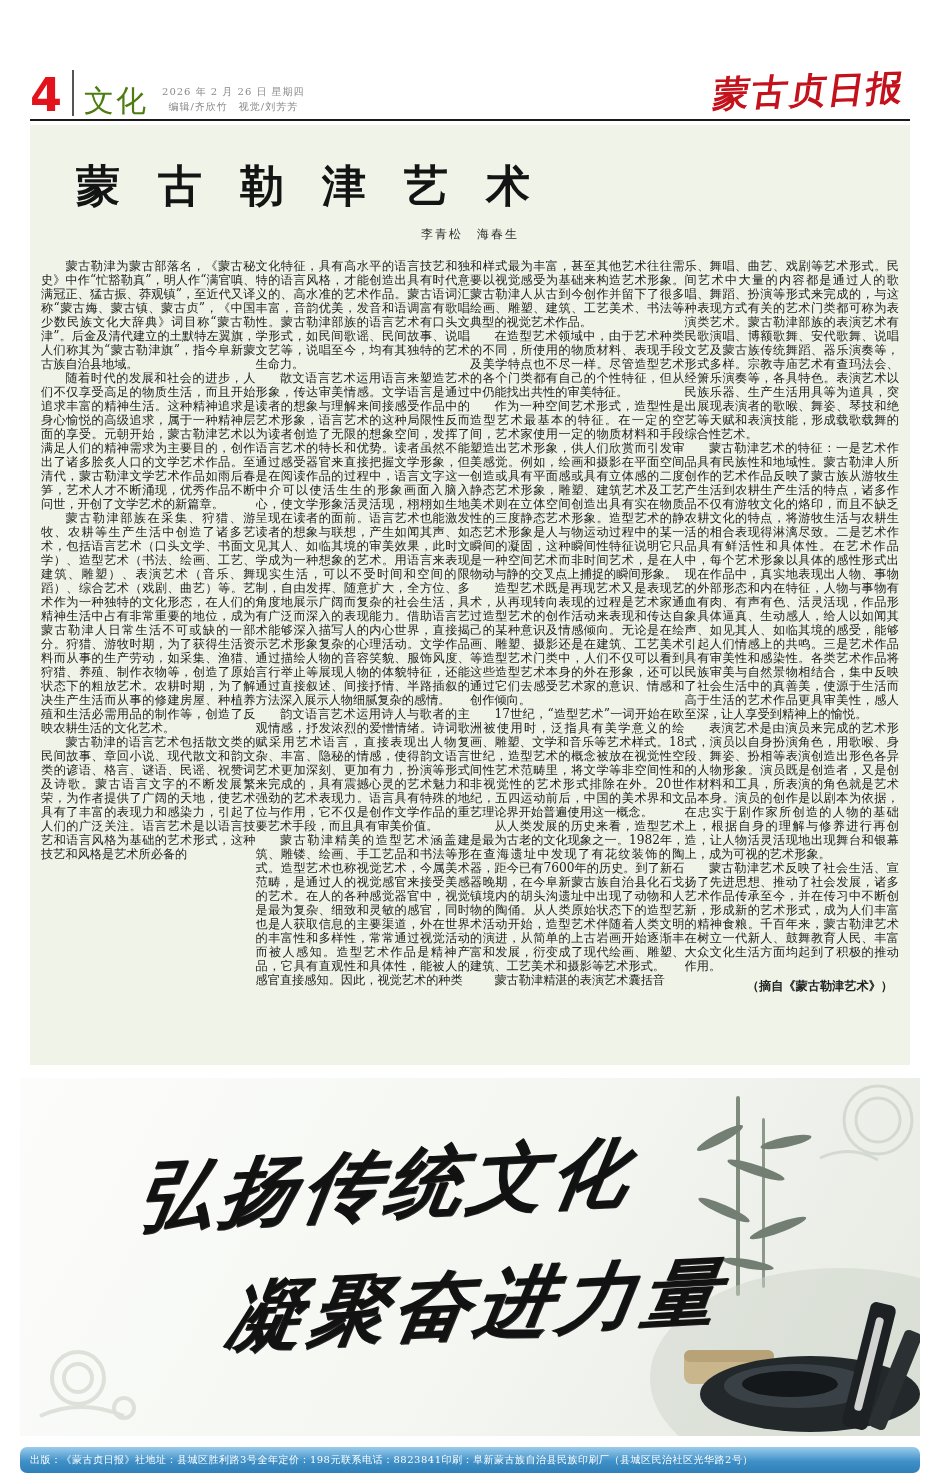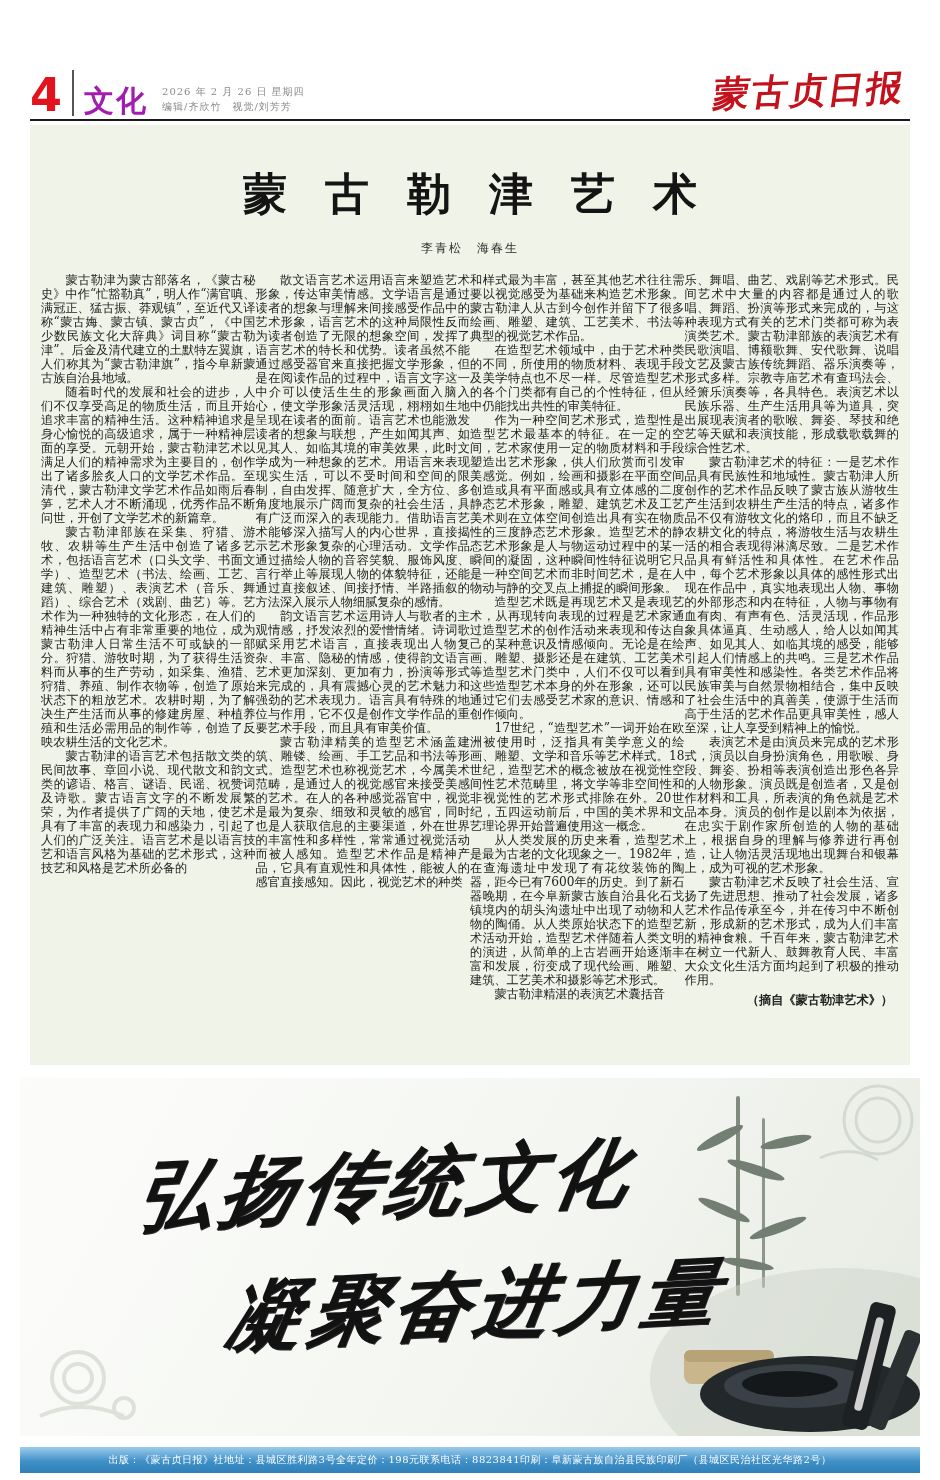--- a/index.html
+++ b/index.html
@@ -3,45 +3,45 @@
 <meta charset="utf-8">
 <style>
   html,body{margin:0;padding:0;background:#ffffff;}
   body{width:940px;height:1480px;position:relative;font-family:"DejaVu Serif","Liberation Serif",serif;color:#1c1c1c;overflow:hidden;}
 
   
   .header{position:absolute;left:30px;top:58px;width:880px;height:58px;display:flex;justify-content:space-between;align-items:flex-end;}
   .hleft{display:flex;align-items:flex-end;gap:8px;}
   .pnum{font-size:46px;font-weight:bold;color:#e3131d;line-height:0.92;font-family:"DejaVu Sans","Liberation Sans",sans-serif;}
   .vbar{width:2px;height:46px;background:#555;margin:0 2px;}
-  .section{font-size:30px;font-weight:bold;color:#a21caf;line-height:1.05;letter-spacing:2px;}
-  .hmeta{font-size:10px;color:#8a8a8a;line-height:1.5;padding-bottom:2px;margin-left:6px;letter-spacing:1px;}
+  .section{font-size:30px;font-weight:normal;color:#4d7c0f;line-height:1.05;letter-spacing:2px;}
+  .hmeta{font-size:10px;color:#8a8a8a;line-height:1.5;padding-bottom:2px;margin-left:6px;letter-spacing:1px;text-align:center;}
   .masthead{font-size:36px;font-weight:bold;color:#c3121c;transform:skewX(-10deg) rotate(-2deg);letter-spacing:2px;padding-right:6px;}
   .hrule{position:absolute;left:30px;top:119px;width:880px;height:2px;background:#1a1a1a;}
 
   
   .article{position:absolute;left:30px;top:125px;width:880px;height:940px;background:#f0f4e8;}
-  .atitle{margin:16px;padding-top:24px;text-align:center;font-size:44px;font-weight:bold;letter-spacing:38px;padding-left:38px;color:#141414;}
+  .atitle{margin:8px;padding-top:24px;font-size:44px;font-weight:bold;letter-spacing:38px;padding-left:38px;color:#141414;}
   .authors{text-align:center;font-size:12px;color:#2a2a2a;margin-top:10px;letter-spacing:2px;}
   .cols{display:flex;gap:0;padding:16px 11px 0 11px;height:830px;}
   .col{flex:1 1 0;height:100%;overflow:hidden;font-size:12.2px;line-height:14px;text-align:justify;color:#222;}
   .col p{margin:0;}
   .col p.indent{text-indent:2em;}
   .col p.flush{text-indent:0;}
   .col p.attribution{text-align:right;padding-right:6px;margin-top:6px;font-weight:bold;}
 
   
   .banner{position:absolute;left:20px;top:1078px;width:900px;height:358px;background:linear-gradient(120deg,#fcfdfb 0%,#f4f6f1 55%,#e6eae2 100%);overflow:hidden;}
   .banner svg{position:absolute;left:0;top:0;pointer-events:none;}
   .cal{position:absolute;font-weight:bold;color:#121212;font-style:italic;transform:skewX(-12deg) rotate(-3deg);white-space:nowrap;text-shadow:1px 1px 0 #2a2a2a;}
   .cal1{left:120px;top:56px;font-size:76px;letter-spacing:6px;}
   .cal2{left:210px;top:176px;font-size:76px;letter-spacing:6px;}
 
   
-  .foot{position:absolute;left:20px;top:1447px;width:900px;height:26px;background:linear-gradient(#9bcdec,#4090c8 55%,#2f7fb8);display:flex;justify-content:center;align-items:center;padding:0 10px;box-sizing:border-box;}
+  .foot{position:absolute;left:20px;top:1447px;width:900px;height:26px;background:linear-gradient(#9bcdec,#4090c8 55%,#2f7fb8);display:flex;justify-content:flex-start;align-items:center;padding:0 10px;box-sizing:border-box;border-radius:7px;}
   .foot span{color:#ffffff;font-size:10px;white-space:nowrap;letter-spacing:0.5px;}
 </style>
 </head>
 <body>
 
 <div class="page">
 
   <div class="header">
     <div class="hleft">
       <span class="pnum">4</span>
@@ -60,20 +60,21 @@
     <h1 class="atitle">蒙古勒津艺术</h1>
     <div class="authors">李青松　海春生</div>
     <div class="cols" id="cols">
         <div class="col">
           <p class="indent">蒙古勒津为蒙古部落名，《蒙古秘史》中作“忙豁勒真”，明人作“满官嗔、满冠正、猛古振、莽观镇”，至近代又译称“蒙古娒、蒙古镇、蒙古贞”，《中国少数民族文化大辞典》词目称“蒙古勒津”。后金及清代建立的土默特左翼旗，人们称其为“蒙古勒津旗”，指今阜新蒙古族自治县地域。</p>
           <p class="indent">随着时代的发展和社会的进步，人们不仅享受高足的物质生活，而且开始追求丰富的精神生活。这种精神追求是身心愉悦的高级追求，属于一种精神层面的享受。元朝开始，蒙古勒津艺术以满足人们的精神需求为主要目的，创作出了诸多脍炙人口的文学艺术作品。至清代，蒙古勒津文学艺术作品如雨后春笋，艺术人才不断涌现，优秀作品不断问世，开创了文学艺术的新篇章。</p>
           <p class="indent">蒙古勒津部族在采集、狩猎、游牧、农耕等生产生活中创造了诸多艺术，包括语言艺术（口头文学、书面文学）、造型艺术（书法、绘画、工艺、建筑、雕塑）、表演艺术（音乐、舞蹈）、综合艺术（戏剧、曲艺）等。艺术作为一种独特的文化形态，在人们的精神生活中占有非常重要的地位，成为蒙古勒津人日常生活不可或缺的一部分。狩猎、游牧时期，为了获得生活资料而从事的生产劳动，如采集、渔猎、狩猎、养殖、制作衣物等，创造了原始状态下的粗放艺术。农耕时期，为了解决生产生活而从事的修建房屋、种植养殖和生活必需用品的制作等，创造了反映农耕生活的文化艺术。</p>
           <p class="indent">蒙古勒津的语言艺术包括散文类的民间故事、章回小说、现代散文和韵文类的谚语、格言、谜语、民谣、祝赞词及诗歌。蒙古语言文字的不断发展繁荣，为作者提供了广阔的天地，使艺术具有了丰富的表现力和感染力，引起了人们的广泛关注。语言艺术是以语言技艺和语言风格为基础的艺术形式，这种技艺和风格是艺术所必备的</p>
         </div>
         <div class="col">
+          <p class="flush">文化特征，具有高水平的语言技艺和独特的语言风格，才能创造出具有时代意义的、高水准的艺术作品。蒙古语词汇丰富，音韵优美，发音和语调富有歌唱性。蒙古勒津部族的语言艺术有口头文学形式，如民间歌谣、民间故事、说唱文艺等，说唱至今，均有其独特的艺术生命力。</p>
           <p class="indent">散文语言艺术运用语言来塑造艺术形象，传达审美情感。文学语言是通过读者的想象与理解来间接感受作品中的艺术形象，语言艺术的这种局限性反而为读者创造了无限的想象空间，发挥了语言艺术的特长和优势。读者虽然不能通过感受器官来直接把握文学形象，但是在阅读作品的过程中，语言文字这一中介可以使活生生的形象画面入脑入心，使文学形象活灵活现，栩栩如生地呈现在读者的面前。语言艺术也能激发读者的想象与联想，产生如闻其声、如见其人、如临其境的审美效果，此时文学成为一种想象的艺术。用语言来表现现实生活，可以不受时间和空间的限制，自由发挥、随意扩大，全方位、多角度地展示广阔而复杂的社会生活，具有广泛而深入的表现能力。借助语言艺术能够深入描写人的内心世界，直接揭示艺术形象复杂的心理活动。文学作品通过描绘人物的音容笑貌、服饰风度、言行举止等展现人物的体貌特征，还能通过直接叙述、间接抒情、半路插叙的方法深入展示人物细腻复杂的感情。</p>
           <p class="indent">韵文语言艺术运用诗人与歌者的主观情感，抒发浓烈的爱憎情绪。诗词歌赋采用艺术语言，直接表现出人物复杂、丰富、隐秘的情感，使得韵文语言艺术更加深刻、更加有力，扮演等形式来完成的，具有震撼心灵的艺术魅力和强劲的艺术表现力。语言具有特殊的地位与作用，它不仅是创作文学作品的重要艺术手段，而且具有审美价值。</p>
           <p class="indent">蒙古勒津精美的造型艺术涵盖建筑、雕镂、绘画、手工艺品和书法等形式。造型艺术也称视觉艺术，今属美术范畴，是通过人的视觉感官来接受美感的艺术。在人的各种感觉器官中，视觉是最为复杂、细致和灵敏的感官，同时也是人获取信息的主要渠道，外在世界的丰富性和多样性，常常通过视觉活动而被人感知。造型艺术作品是精神产品，它具有直观性和具体性，能被人的感官直接感知。因此，视觉艺术的种类</p>
         </div>
         <div class="col">
           <p class="flush">和样式最为丰富，甚至其他艺术往往需要以视觉感受为基础来构造艺术形象。蒙古勒津人从古到今创作并留下了很多绘画、雕塑、建筑、工艺美术、书法等典型的视觉艺术作品。</p>
           <p class="indent">在造型艺术领域中，由于艺术种类的不同，所使用的物质材料、表现手段及美学特点也不尽一样。尽管造型艺术的各个门类都有自己的个性特征，但从中仍能找出共性的审美特征。</p>
           <p class="indent">作为一种空间艺术形式，造型性是造型艺术最基本的特征。在一定的空间，艺术家使用一定的物质材料和手段塑造出艺术形象，供人们欣赏而引发审美感觉。例如，绘画和摄影在平面空间创造或具有平面感或具有立体感的二度静态艺术形象，雕塑、建筑艺术及工艺美术则在立体空间创造出具有实在物质性的三度静态艺术形象。造型艺术的静态艺术形象是人与物运动过程中的某一瞬间的凝固，这种瞬间性特征说明它只是一种空间艺术而非时间艺术，是在人物动与静的交叉点上捕捉的瞬间形象。</p>
           <p class="indent">造型艺术既是再现艺术又是表现艺术，从再现转向表现的过程是艺术家通过造型艺术的创作活动来表现和传达自己的某种意识及情感倾向。无论是在绘画、雕塑、摄影还是在建筑、工艺美术等造型艺术门类中，人们不仅可以看到这些造型艺术本身的外在形象，还可以通过它们去感受艺术家的意识、情感和创作倾向。</p>
           <p class="indent">17世纪，“造型艺术”一词开始在欧洲被使用时，泛指具有美学意义的绘画、雕塑、文学和音乐等艺术样式。18世纪，造型艺术的概念被放在视觉性空间性艺术范畴里，将文学等非空间性和非视觉性的艺术形式排除在外。20世纪，五四运动前后，中国的美术界和文艺理论界开始普遍使用这一概念。</p>

